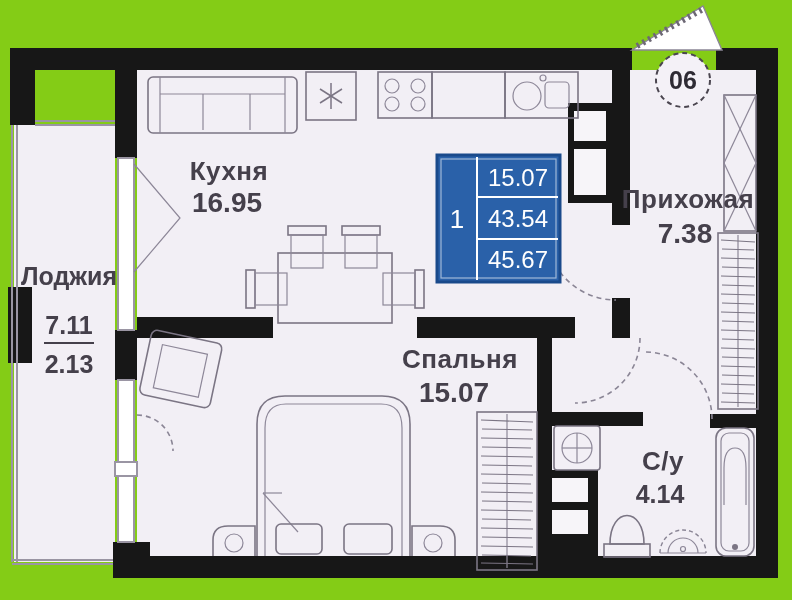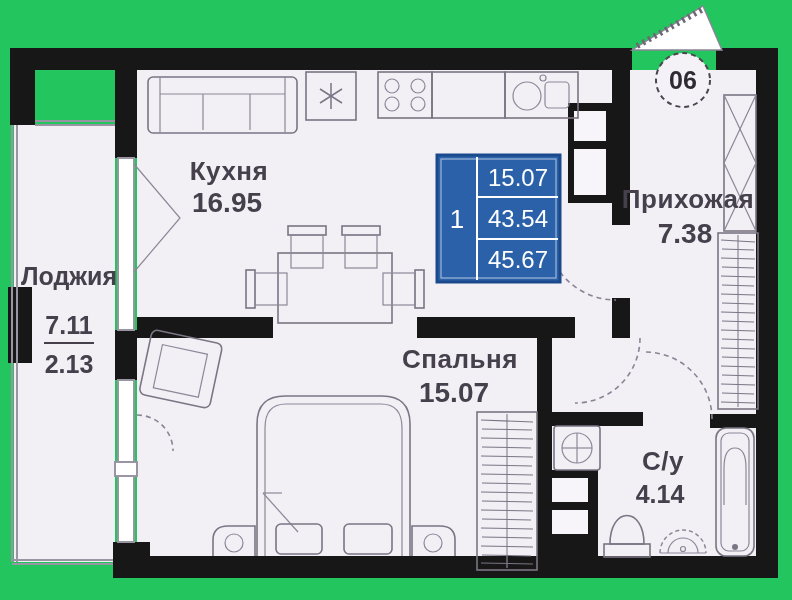--- a/index.html
+++ b/index.html
@@ -1,16 +1,16 @@
 <!DOCTYPE html>
 <html><head>
 <meta charset="utf-8">
 <style>
   html,body{margin:0;padding:0;background:#fdfdfe;}
-  .stage{width:792px;height:600px;position:relative;overflow:hidden;background:#22c55e;}
+  .stage{width:792px;height:600px;position:relative;overflow:hidden;background:#84cc16;}
   svg{display:block;}
   svg text{font-family:"Liberation Sans","DejaVu Sans",sans-serif;fill:#45404b;}
   .room-label{font-size:26px;font-weight:bold;letter-spacing:.5px;}
   .area-label{font-size:28px;font-weight:bold;}
   .small-label{font-size:25px;font-weight:bold;}
   .badge-label{font-size:25px;font-weight:bold;fill:#2e2b34;}
   .spec-num{font-size:24px;fill:#ffffff;}
   .spec-room{font-size:26px;fill:#ffffff;}
   .wall{fill:#171717;stroke:none;}
   .furn{fill:none;stroke:#7b7584;stroke-width:1.6;}

